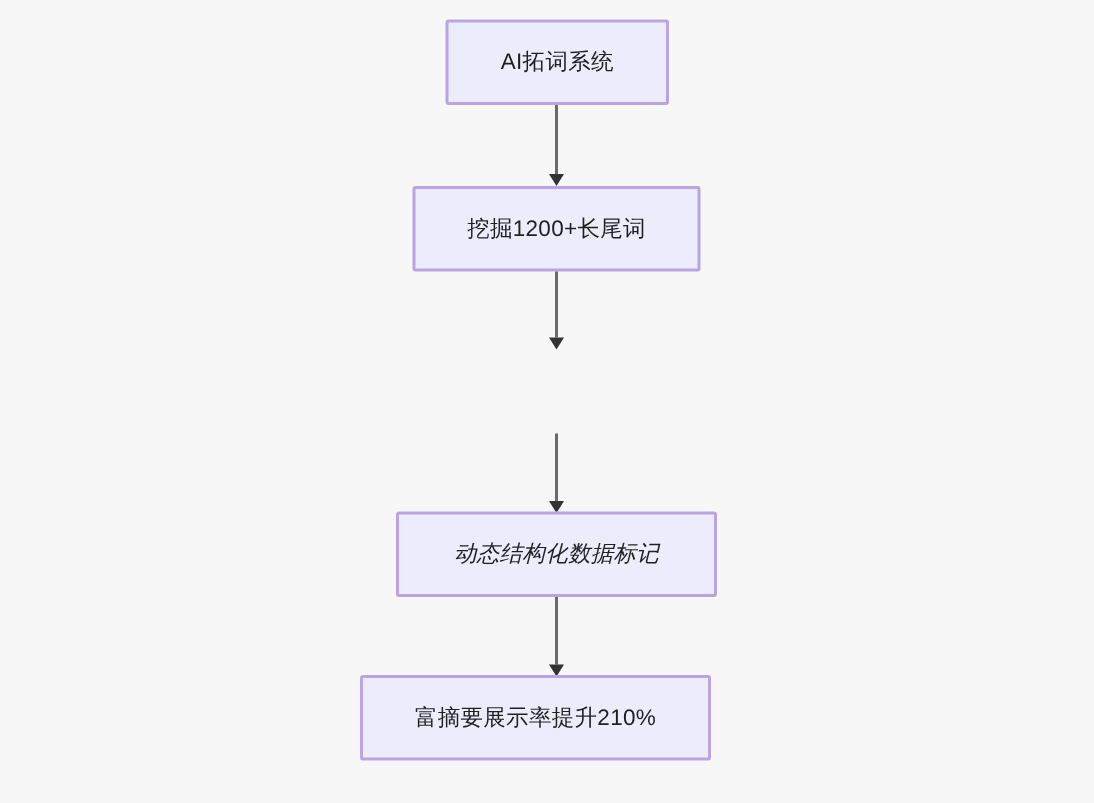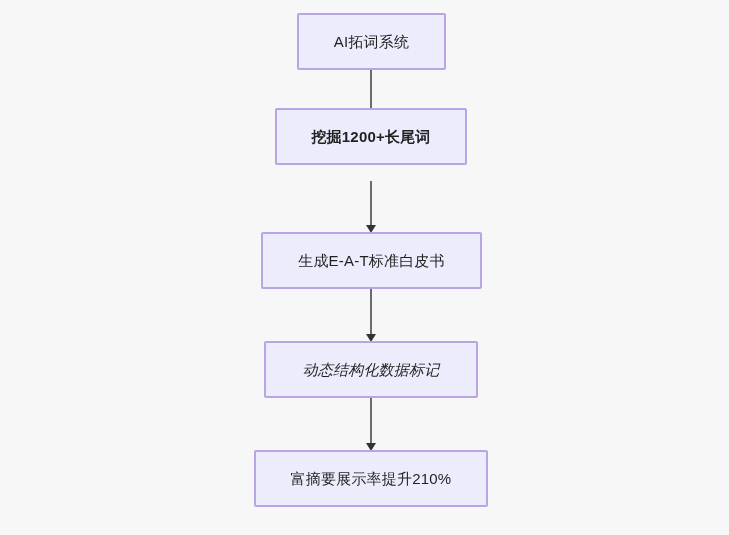--- a/index.html
+++ b/index.html
@@ -47,24 +47,24 @@
     position: absolute;
     width: 0;
     height: 0;
     border-left: 5px solid transparent;
     border-right: 5px solid transparent;
     border-top: 8px solid #333333;
   }
 
   
   .n1 { left: 297px; top: 13px;  width: 149px; }
-  .n2 { left: 275px; top: 108px; width: 192px; font-weight: bold; }
+  .n2 { left: 275px; top: 124px; width: 192px; }
   .n3 { left: 261px; top: 232px; width: 221px; }
   .n4 { left: 264px; top: 341px; width: 214px; font-style: italic; }
-  .n5 { left: 254px; top: 450px; width: 234px; }
+  .n5 { left: 240px; top: 450px; width: 234px; }
 
   
   .e1 { left: 370px; top: 70px;  height: 46px; }
   .e2 { left: 370px; top: 181px; height: 44px; }
   .e3 { left: 370px; top: 289px; height: 45px; }
   .e4 { left: 370px; top: 398px; height: 45px; }
 
   .a1 { left: 366px; top: 116px; }
   .a2 { left: 366px; top: 225px; }
   .a3 { left: 366px; top: 334px; }
@@ -82,23 +82,20 @@
   <div class="edge e1"></div>
   <div class="arrowhead a1"></div>
 
   <div class="node n2">
     <span class="node-label">挖掘1200+长尾词</span>
   </div>
 
   <div class="edge e2"></div>
   <div class="arrowhead a2"></div>
 
-  <div class="node n3">
-    <span class="node-label">生成E-A-T标准白皮书</span>
-  </div>
 
   <div class="edge e3"></div>
   <div class="arrowhead a3"></div>
 
   <div class="node n4">
     <span class="node-label">动态结构化数据标记</span>
   </div>
 
   <div class="edge e4"></div>
   <div class="arrowhead a4"></div>

